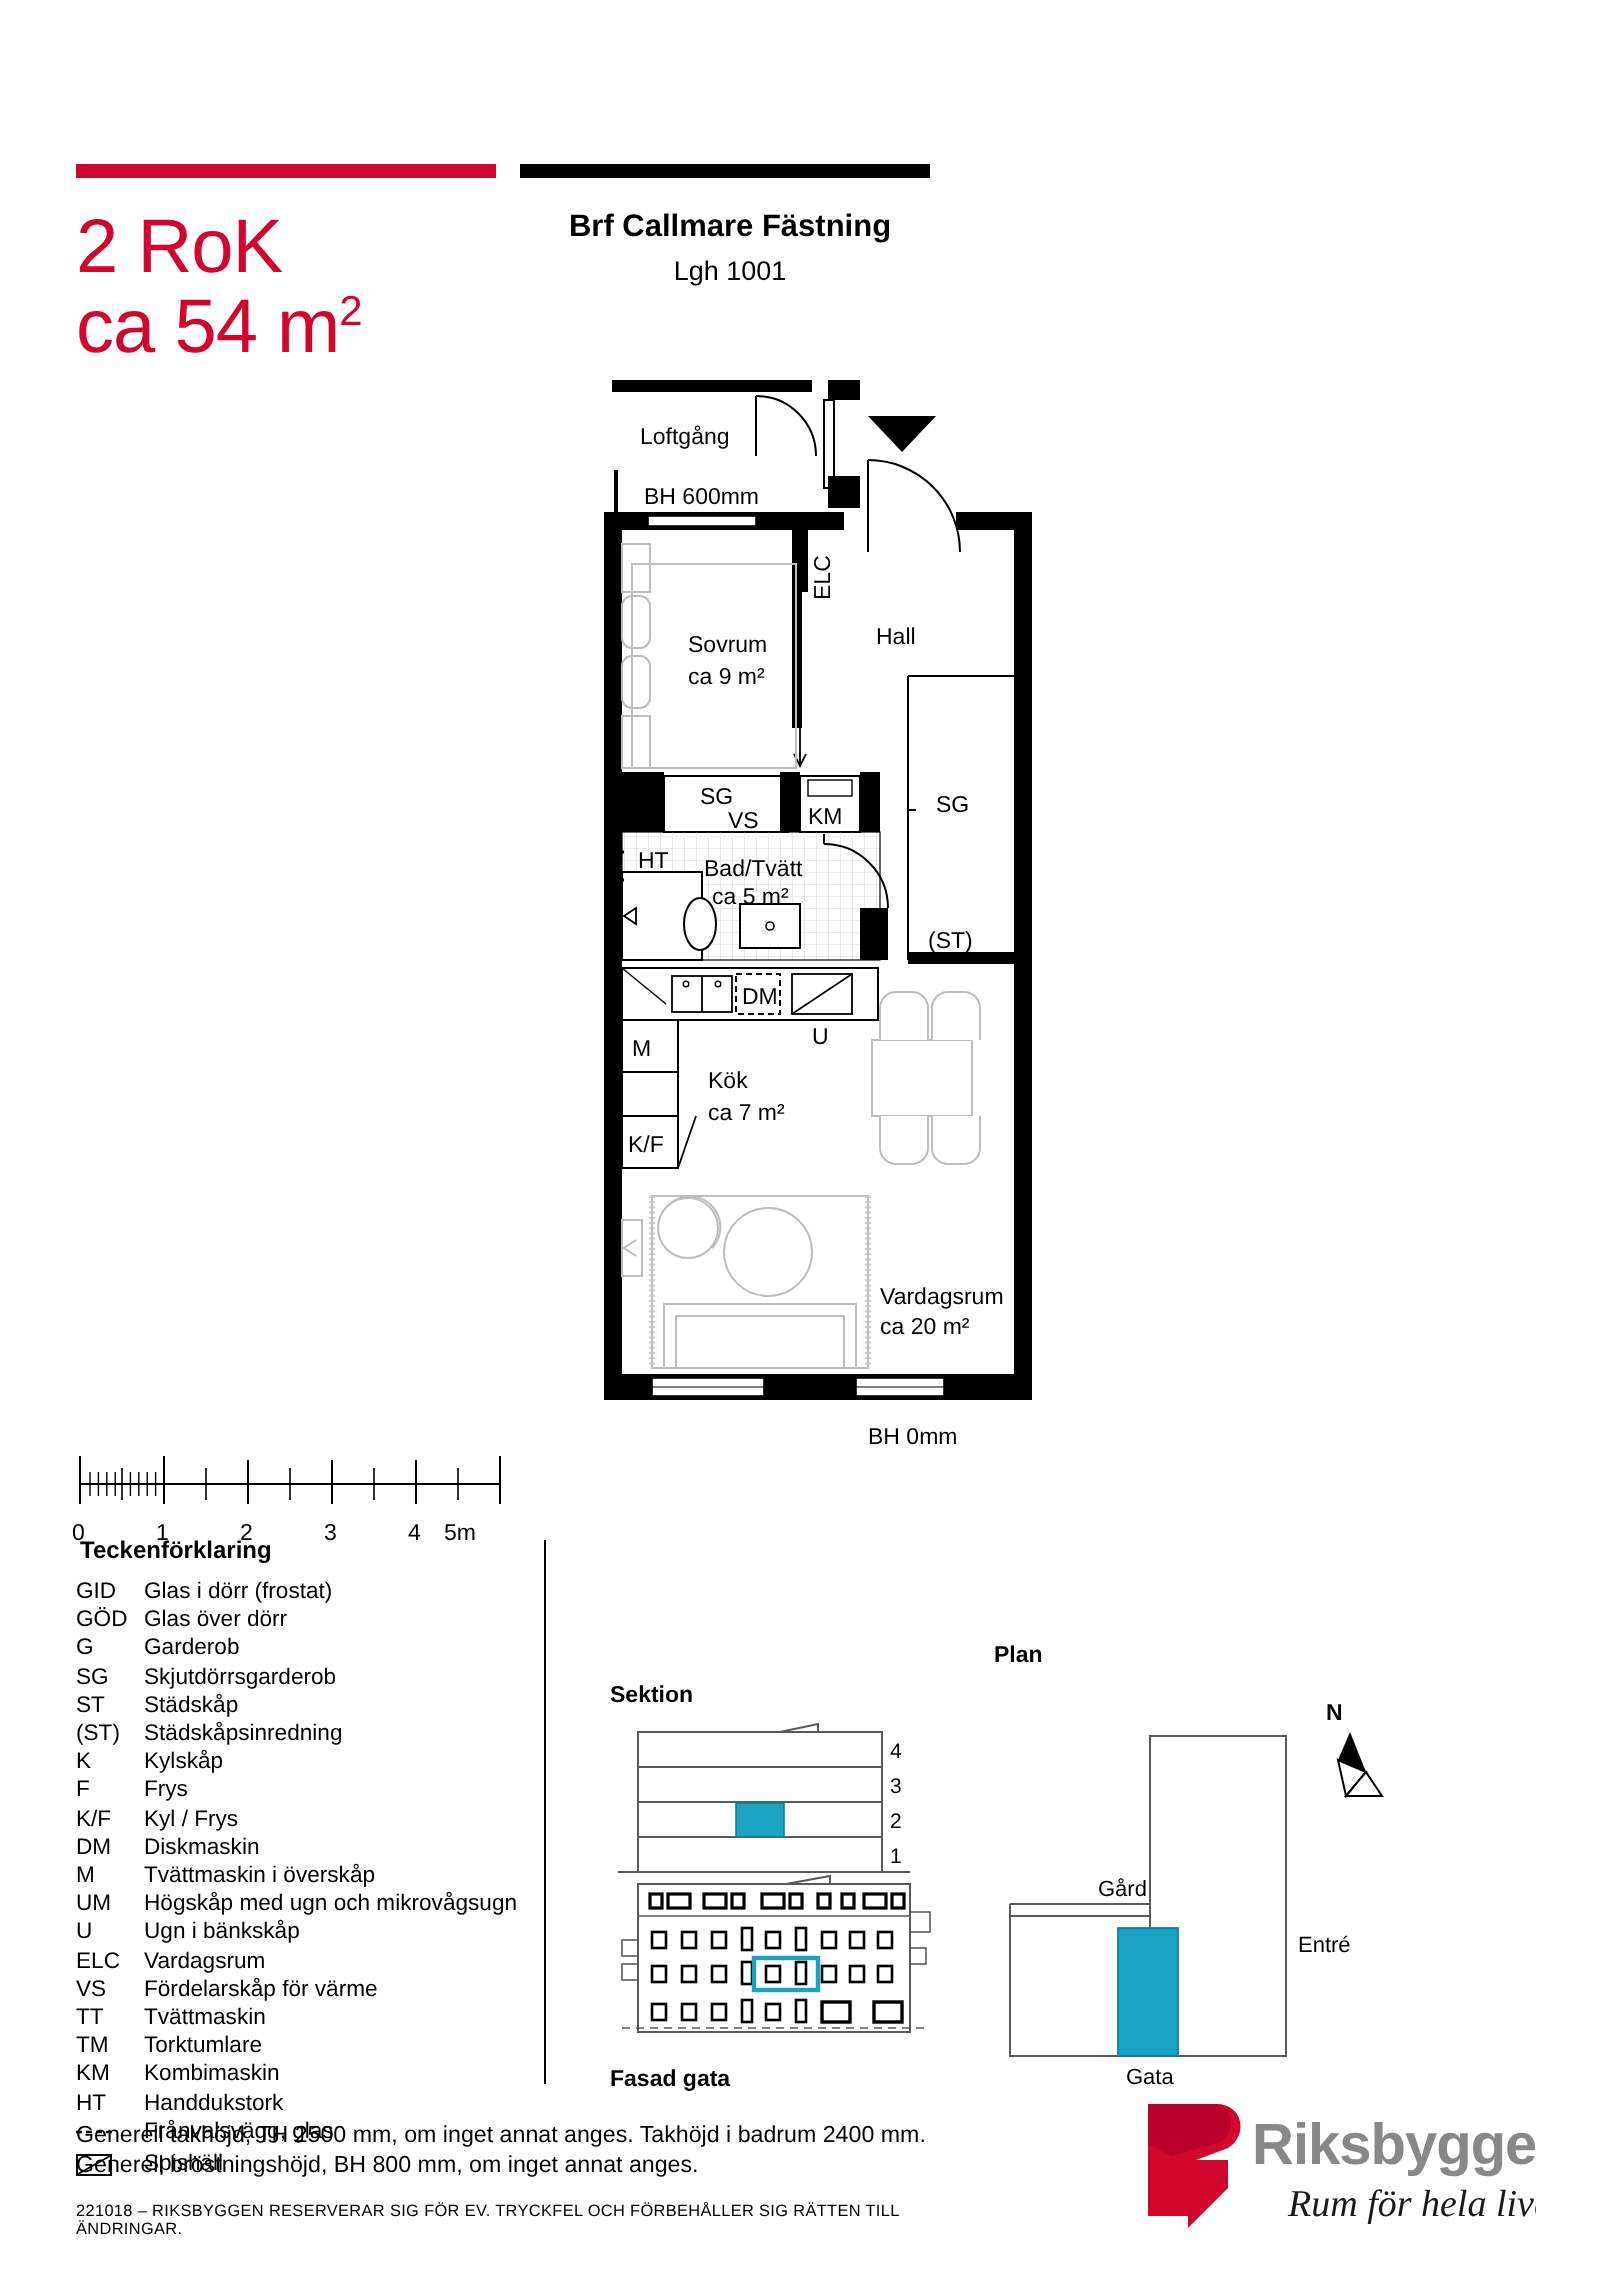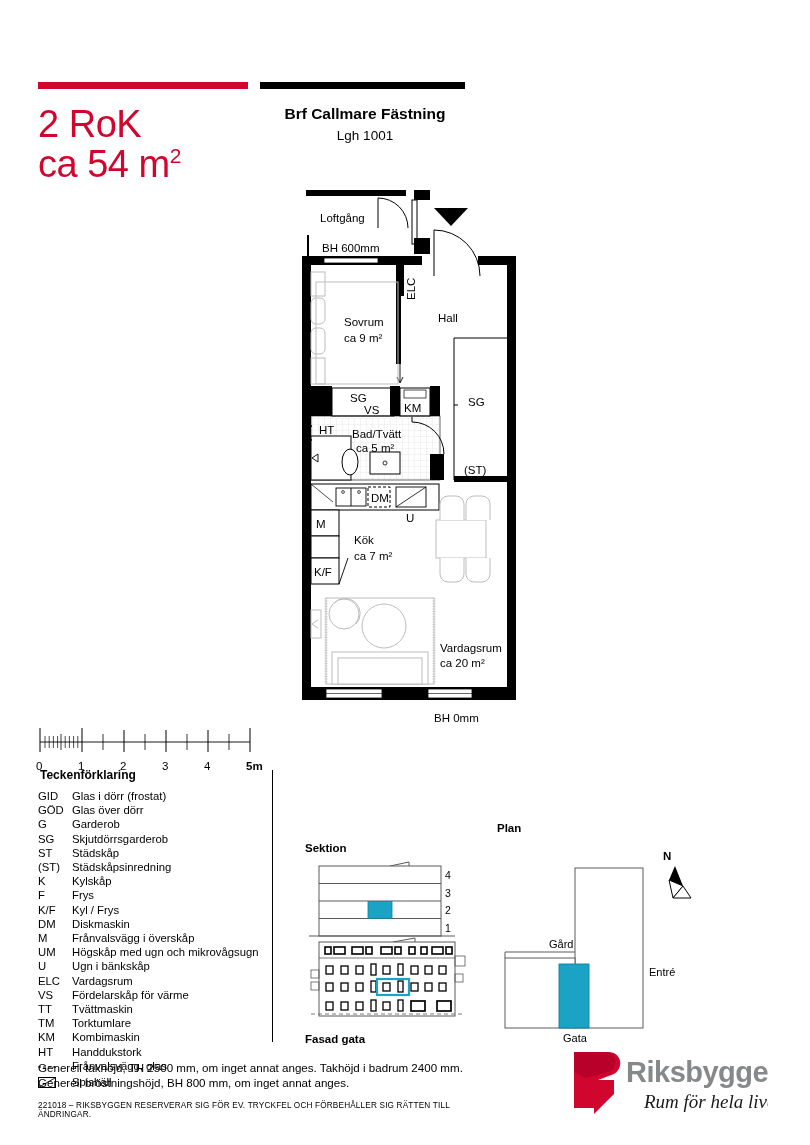--- a/index.html
+++ b/index.html
@@ -256,21 +256,21 @@
         <line x1="37.6" y1="14" x2="37.6" y2="26"></line>
           <line x1="41.8" y1="14" x2="41.8" y2="26"></line>
       </g>
     </svg>
     <div style="position:relative;height:16px;margin-top:-6px;">
       <span class="sb-lbl" style="position:absolute;left:0px;">0</span>
       <span class="sb-lbl" style="position:absolute;left:42px;">1</span>
       <span class="sb-lbl" style="position:absolute;left:84px;">2</span>
       <span class="sb-lbl" style="position:absolute;left:126px;">3</span>
       <span class="sb-lbl" style="position:absolute;left:168px;">4</span>
-      <span class="sb-lbl" style="position:absolute;left:210px;font-weight:bold;">5m</span>
+      <span class="sb-lbl" style="position:absolute;left:186px;">5m</span>
     </div>
   </div>
 
   <div id="legend">
     <h3>Teckenförklaring</h3>
     <div>
       <div class="leg-row">
           <span class="leg-k">GID</span>
           <span class="leg-v">Glas i dörr (frostat)</span>
         </div>
@@ -305,21 +305,21 @@
       <div class="leg-row">
           <span class="leg-k">K/F</span>
           <span class="leg-v">Kyl / Frys</span>
         </div>
       <div class="leg-row">
           <span class="leg-k">DM</span>
           <span class="leg-v">Diskmaskin</span>
         </div>
       <div class="leg-row">
           <span class="leg-k">M</span>
-          <span class="leg-v">Frånvalsvägg i överskåp</span>
+          <span class="leg-v">Tvättmaskin i överskåp</span>
         </div>
       <div class="leg-row">
           <span class="leg-k">UM</span>
           <span class="leg-v">Högskåp med ugn och mikrovågsugn</span>
         </div>
       <div class="leg-row">
           <span class="leg-k">U</span>
           <span class="leg-v">Ugn i bänkskåp</span>
         </div>
       <div class="leg-row">

